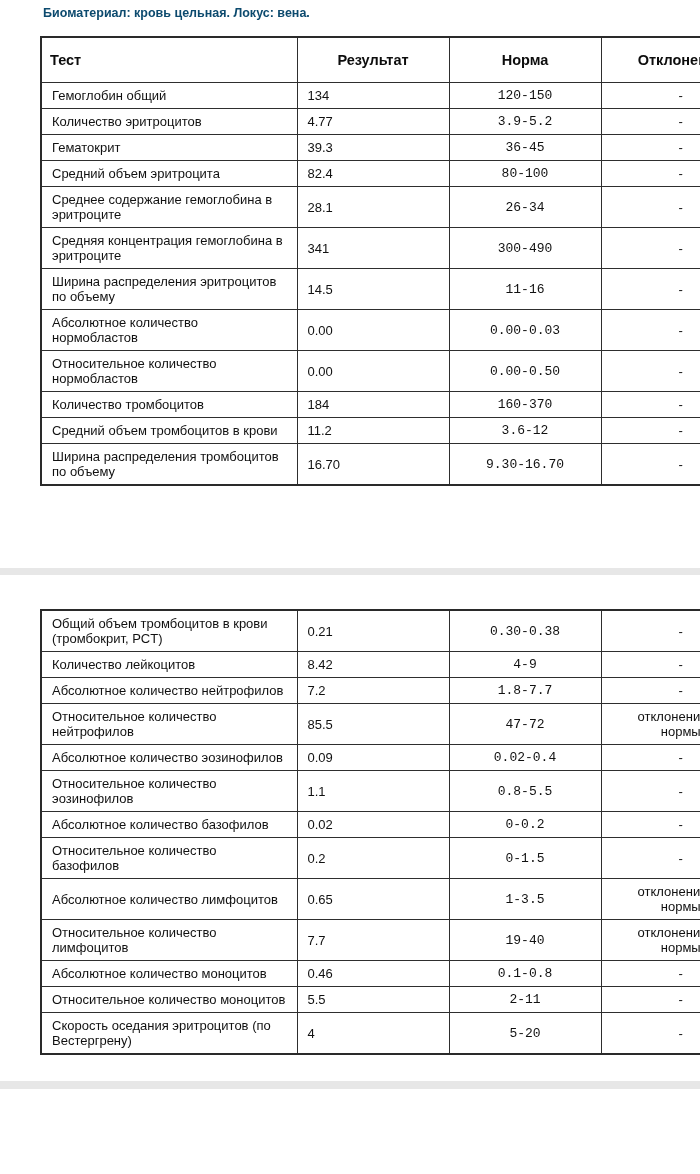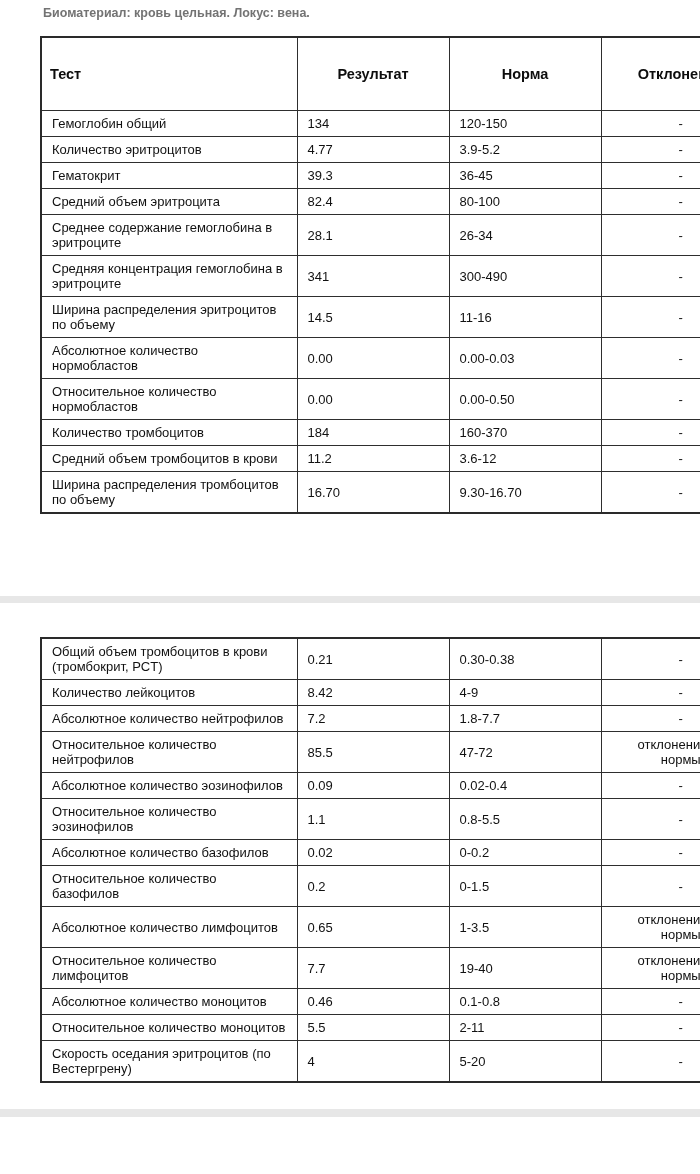--- a/index.html
+++ b/index.html
@@ -10,52 +10,52 @@
     overflow: hidden;
     background: #ffffff;
     font-family: "Liberation Sans", sans-serif;
     color: #111111;
   }
   .subtitle {
     margin: 6px 0 0 43px;
     font-size: 12.5px;
     font-weight: bold;
     line-height: 15px;
-    color: #737373;
+    color: #0c4a6e;
   }
   table.results {
     border-collapse: collapse;
     table-layout: fixed;
     width: 720px;            
     margin-left: 40px;
     border: 2px solid #2a2a2a;
   }
   #table1 { margin-top: 15px; }
   #table2 { margin-top: 34px; }
   table.results th, table.results td {
     border: 1.5px solid #2e2e2e;
     vertical-align: middle;
     overflow: hidden;
   }
   table.results th {
     font-size: 14.5px;
     font-weight: bold;
-    padding: 28px 8px;
+    padding: 14px 8px;
     text-align: center;
     color: #0d0d0d;
   }
   table.results th.c1 { text-align: left; padding-left: 8px; }
   table.results td {
     font-size: 13px;
     line-height: 15px;
     padding: 5px 10px;
   }
   td.test   { text-align: left; padding: 5px 16px 5px 8px; }
   td.result { text-align: left; font-weight: normal; }
-  td.norm   { text-align: left; }
+  td.norm   { text-align: center; font-family: Liberation Mono, monospace; }
   td.dev    { text-align: center; }
   .dev-inner { max-width: 100px; margin: 0 auto; }
   .page-break {
     width: 700px;
     height: 7px;
     background: #e7e7e7;
     margin-top: 82px;
   }
   .page-break.bottom {
     margin-top: 26px;

